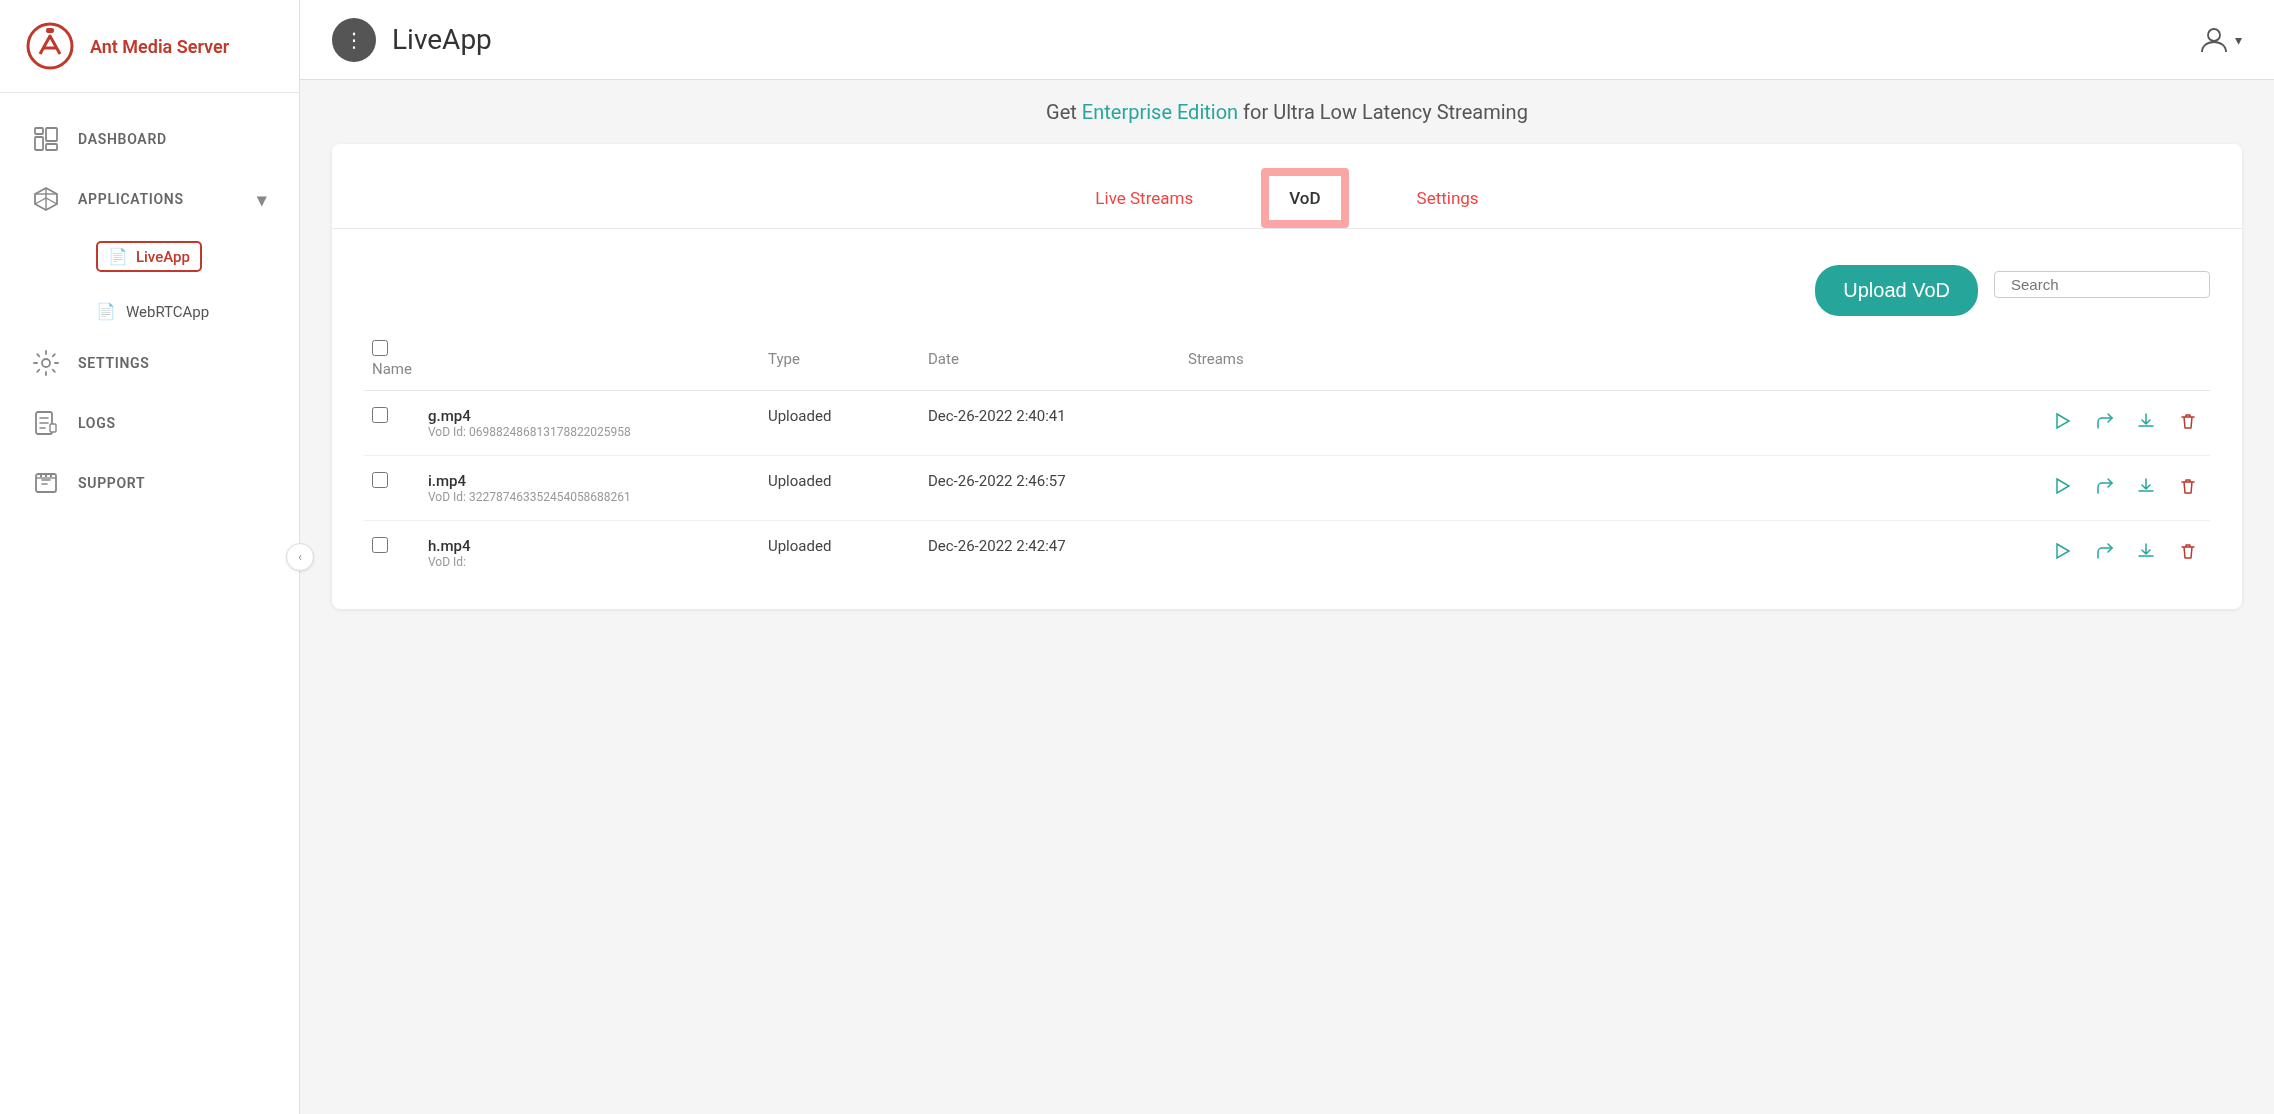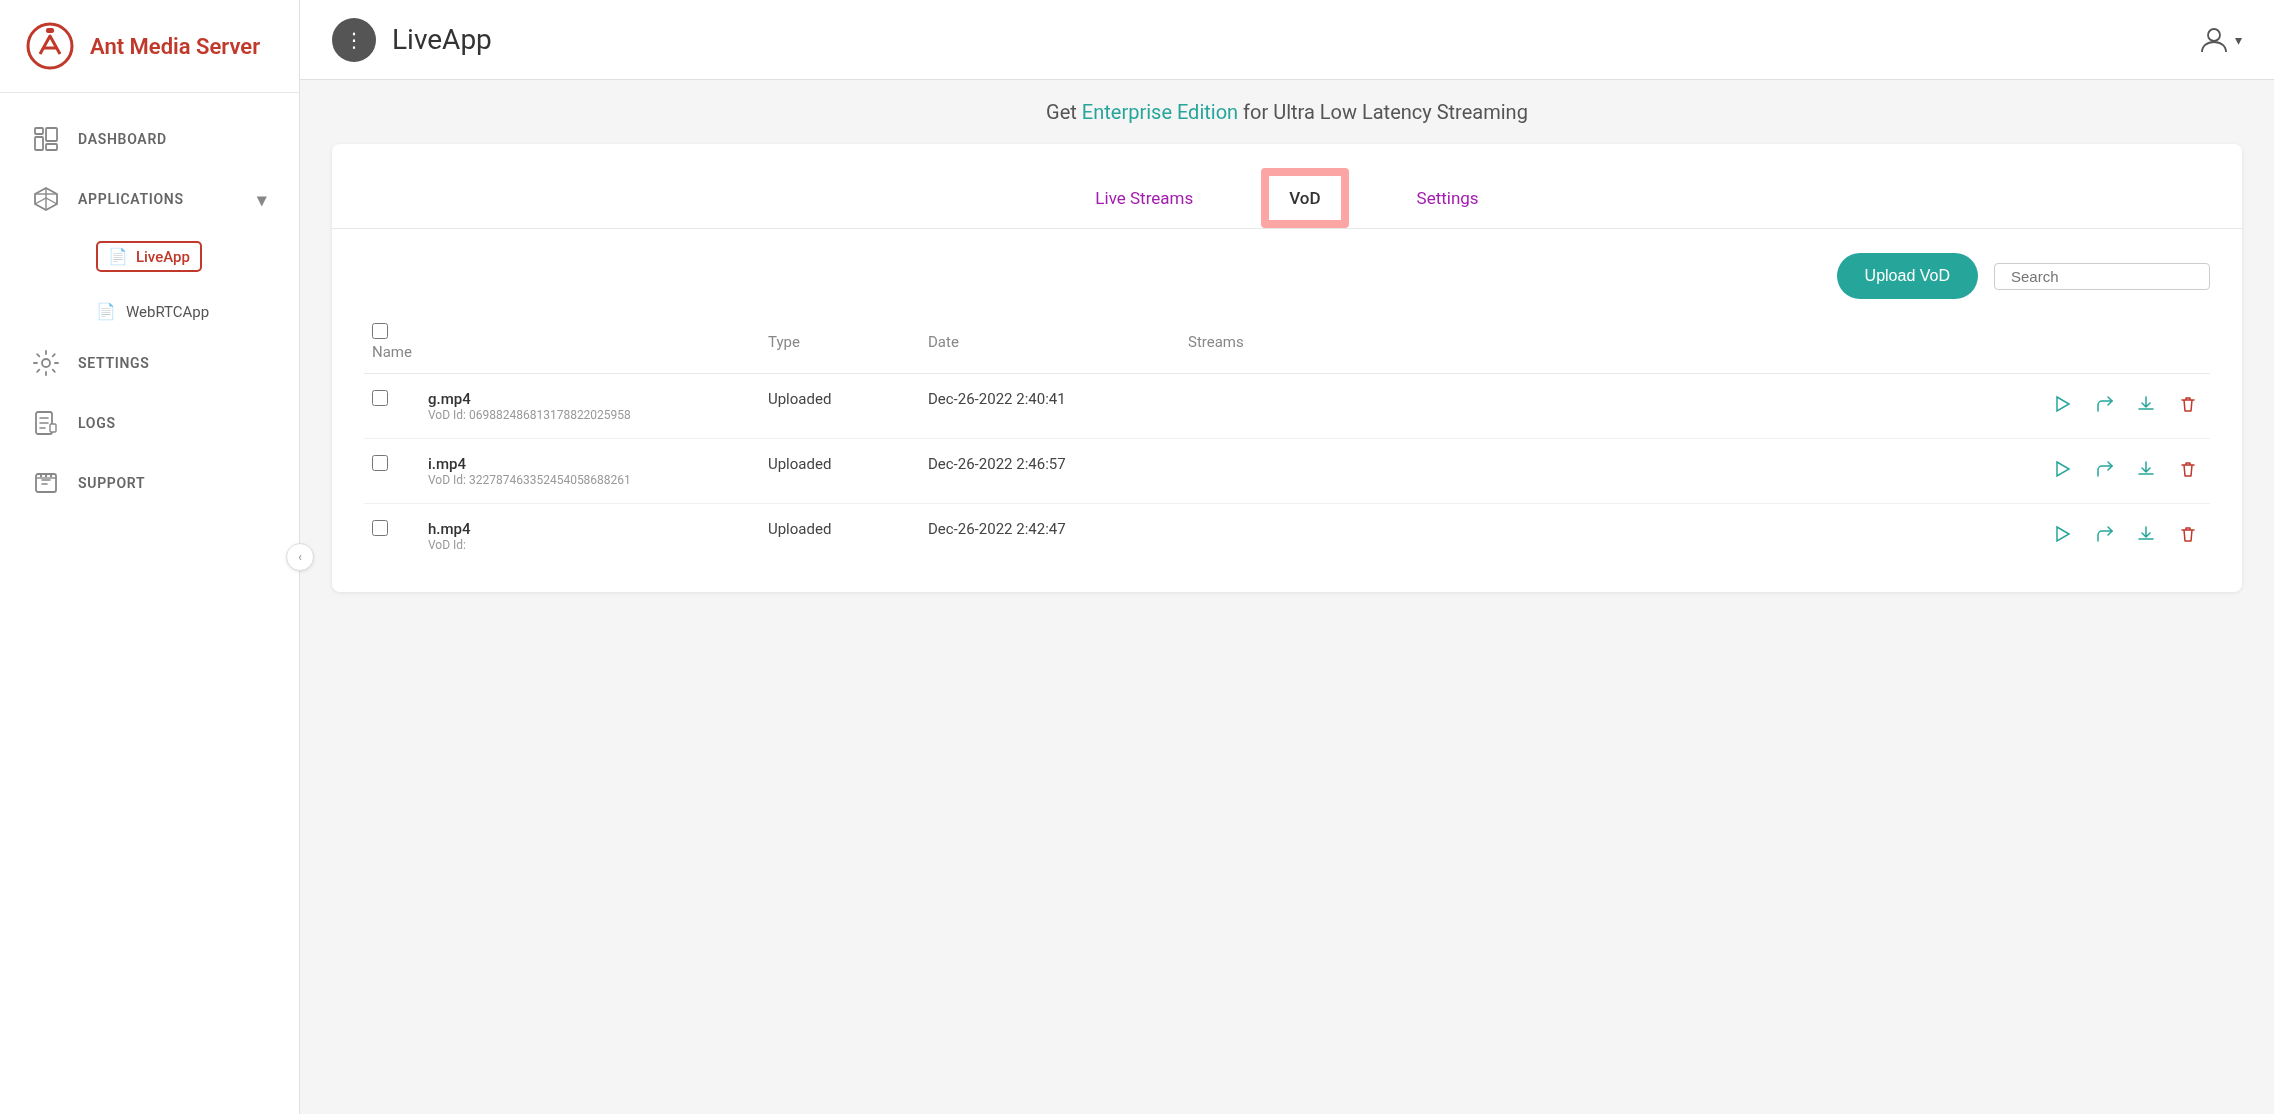--- a/index.html
+++ b/index.html
@@ -21,21 +21,21 @@
       align-items: center;
       padding: 20px 24px;
       border-bottom: 1px solid #e8e8e8;
       gap: 14px;
     }
     .logo-icon {
       width: 52px;
       height: 52px;
     }
     .logo-text {
-      font-size: 22px;
+      font-size: 18px;
       font-weight: 600;
       color: #c0392b;
     }
     .sidebar-nav {
       display: flex;
       flex-direction: column;
       padding: 16px 0;
       text-align: center;
     }
     .nav-item {
@@ -158,21 +158,21 @@
       align-items: center;
       justify-content: center;
       gap: 48px;
       padding: 24px 32px 0;
       border-bottom: 1px solid #e8e8e8;
     }
     .tab {
       padding: 12px 20px;
       cursor: pointer;
       font-size: 17px;
-      color: #a21caf;
+      color: #ef4444;
       border-bottom: 2px solid transparent;
       margin-bottom: -1px;
     }
     .tab.active {
       border: 8px solid #fca5a5;
       border-radius: 4px;
       color: #333;
       font-weight: 500;
       margin-bottom: 0;
     }
@@ -184,23 +184,24 @@
       justify-content: flex-end;
       padding: 24px 32px 12px;
       gap: 16px;
     }
     .upload-btn {
       background: #26a69a;
       color: #fff;
       border: none;
       border-radius: 24px;
       padding: 14px 28px;
-      font-size: 16px;
+      font-size: 20px;
       cursor: pointer;
       font-weight: 500;
+      margin-top: 12px;
     }
 
     .search-box {
       border: 1px solid #ccc;
       border-radius: 4px;
       padding: 4px 16px;
       font-size: 15px;
       width: 216px;
       color: #999;
       outline: none;

